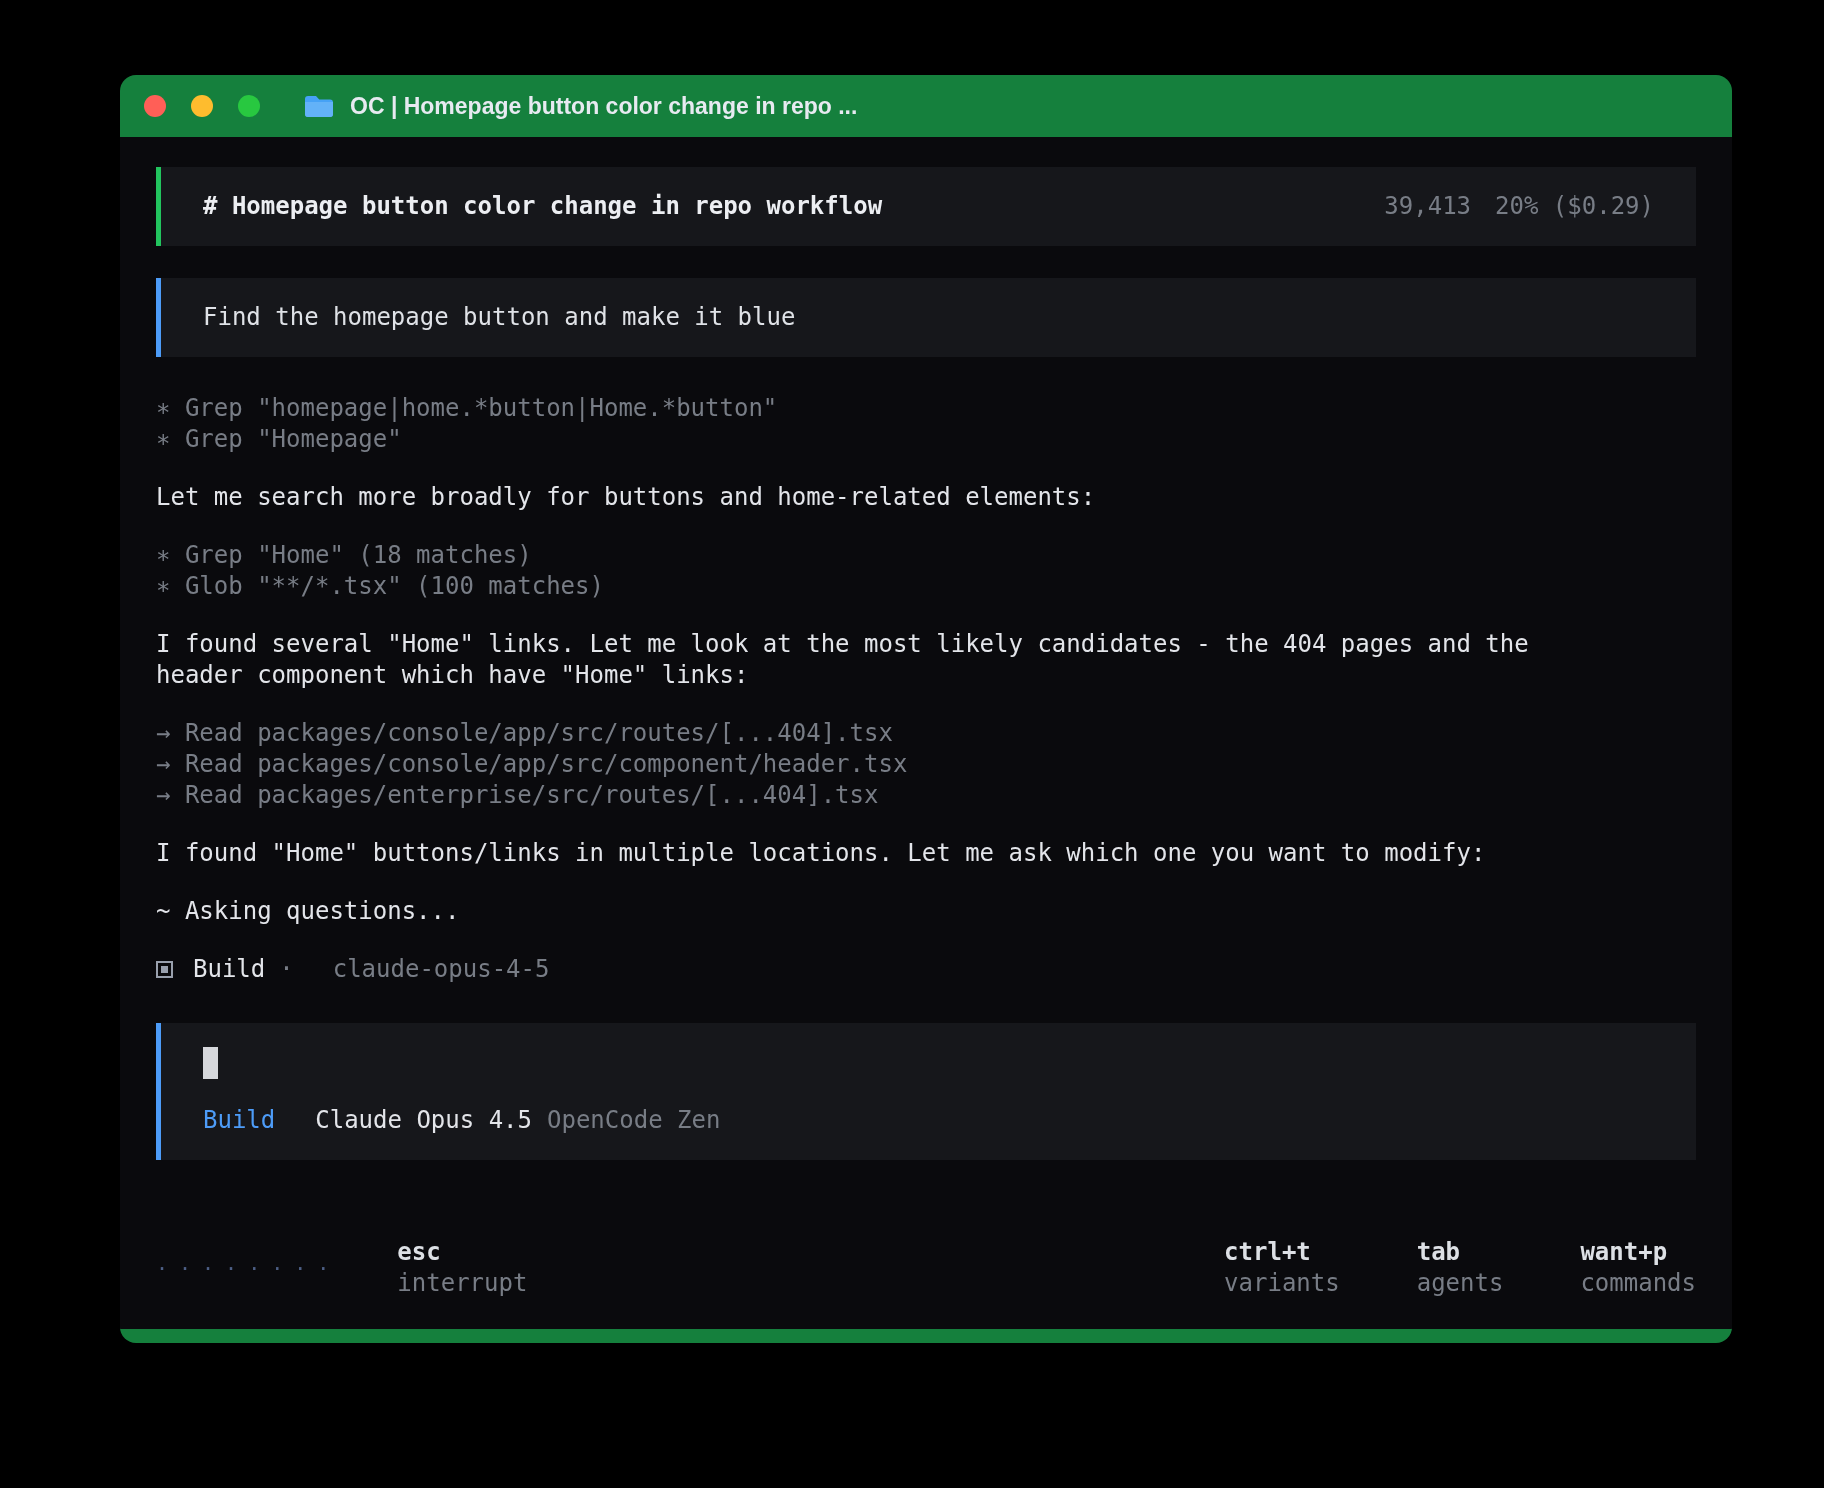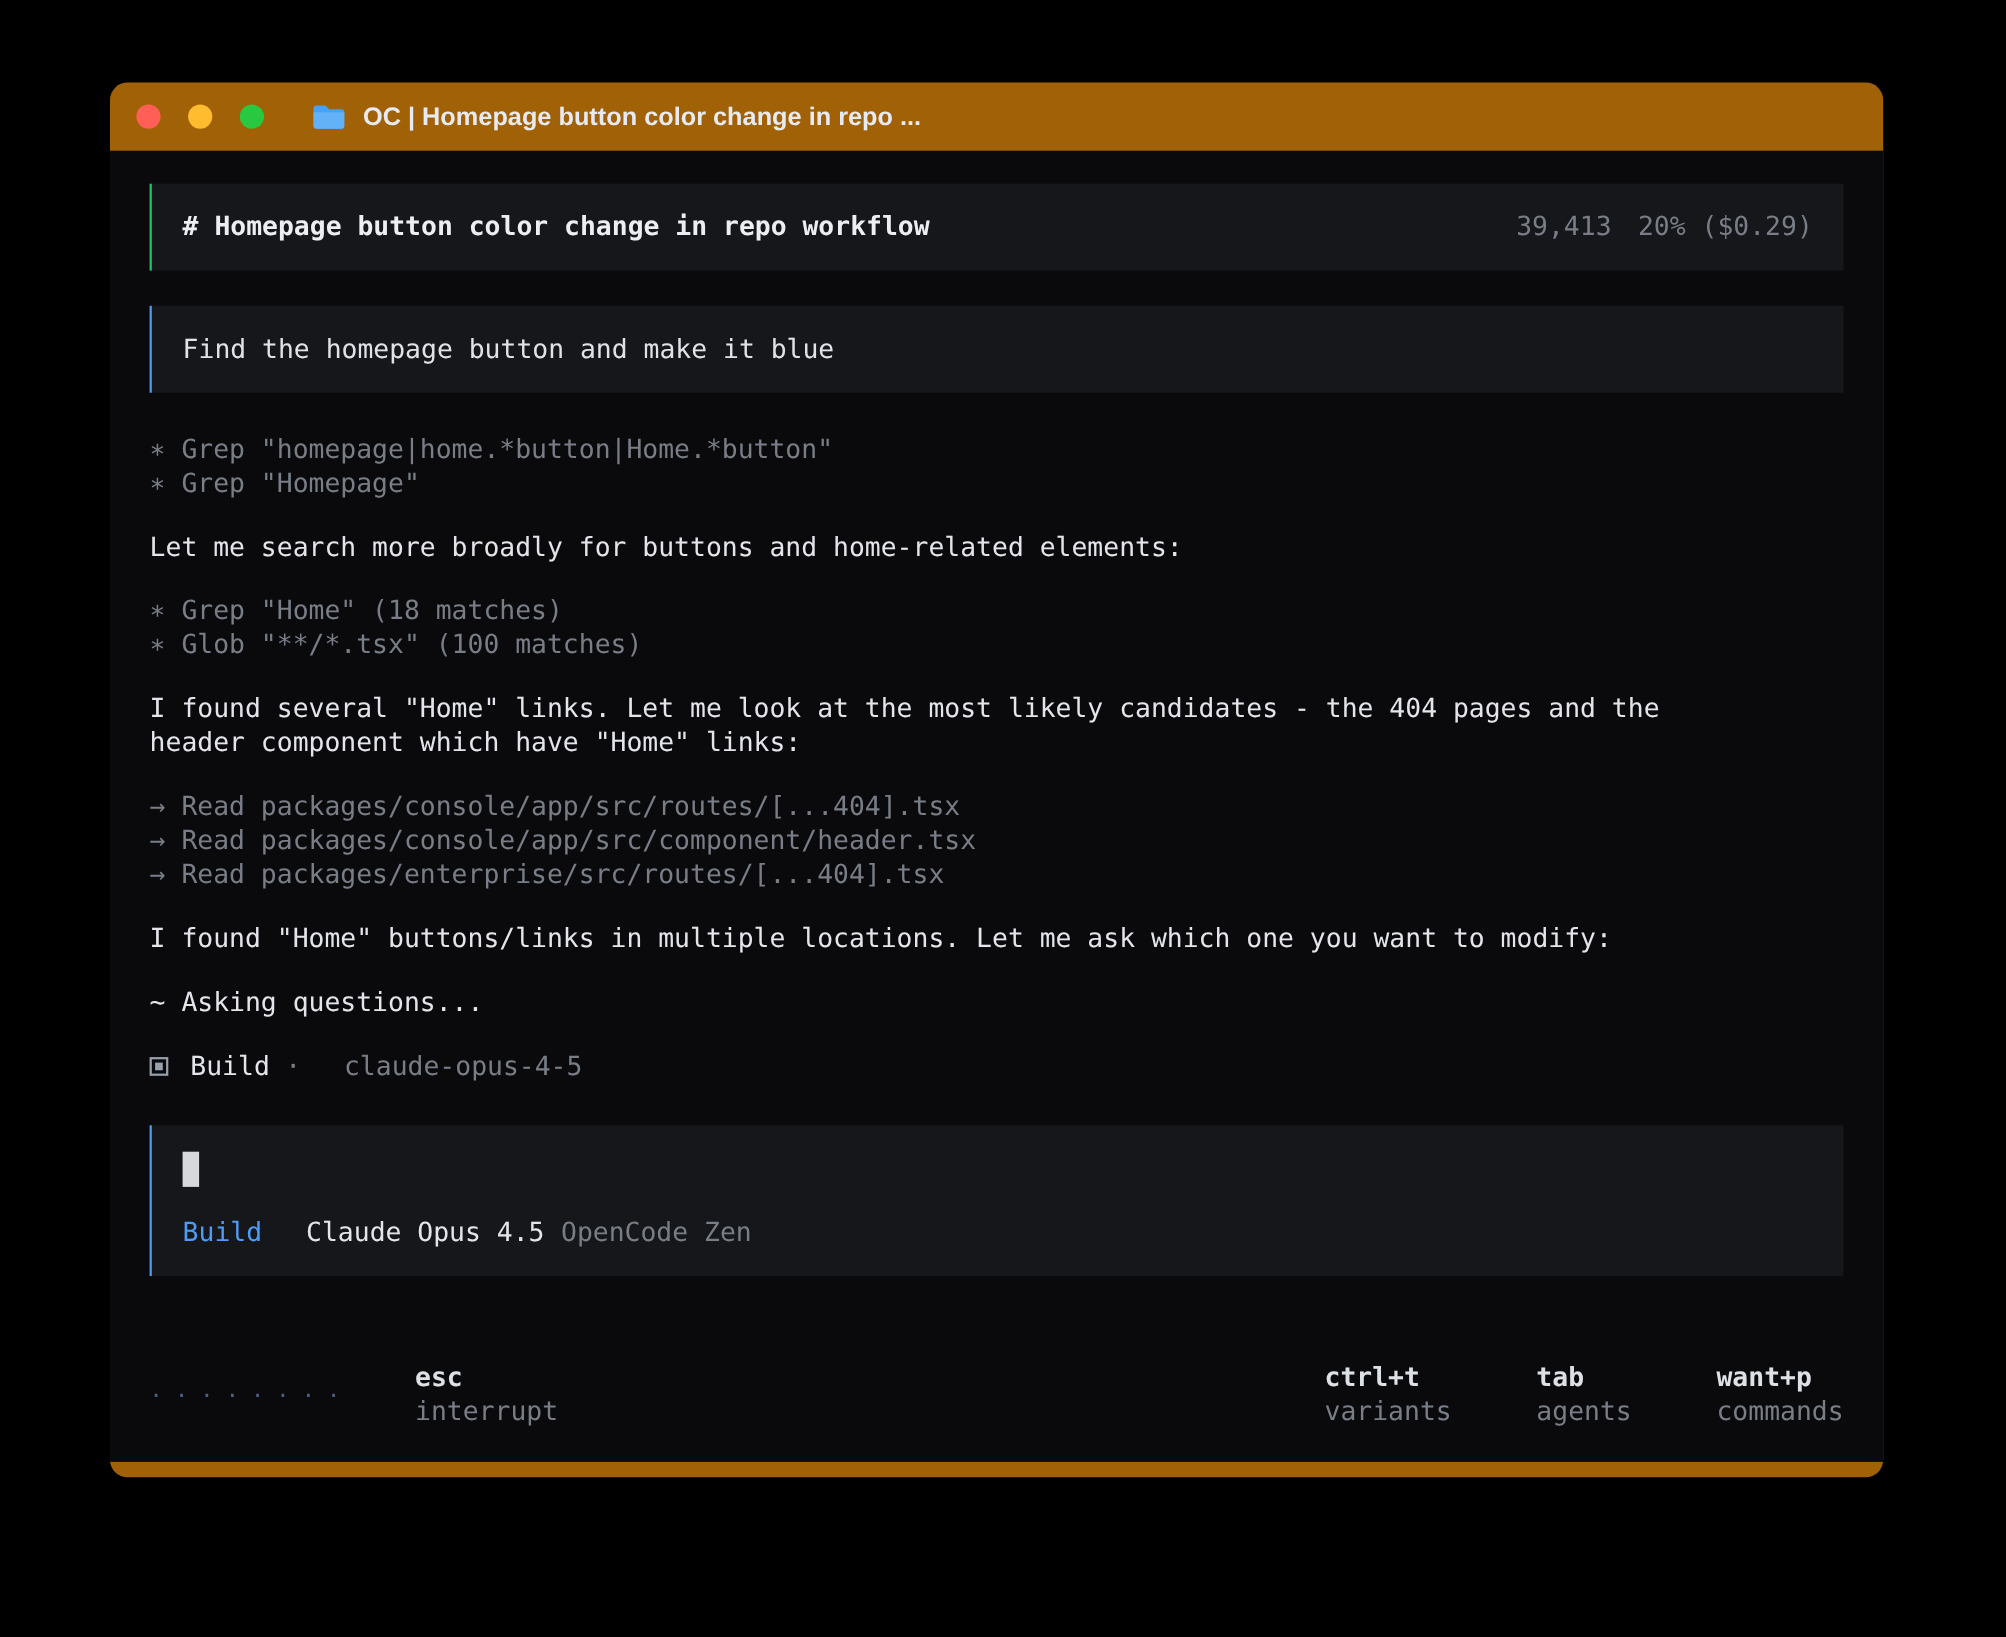--- a/index.html
+++ b/index.html
@@ -1,21 +1,21 @@
 <!DOCTYPE html>
 <html><head>
 <meta charset="utf-8">
 <style>
   * { margin:0; padding:0; box-sizing:border-box; }
   html,body { width:1824px; height:1488px; background:#000; overflow:hidden; }
   body { font-family:"DejaVu Sans Mono", monospace; }
 
   .window {
-    position:absolute; left:100px; top:75px; width:1612px; height:1268px;
-    background:#a16207; border-radius:16px; overflow:hidden;
+    position:absolute; left:120px; top:75px; width:1612px; height:1268px;
+    background:#15803d; border-radius:16px; overflow:hidden;
   }
 
   
   .titlebar {
     height:62px; display:flex; align-items:center; padding:0 24px;
   }
   .traffic { display:flex; gap:25px; align-items:center; }
   .light { width:22px; height:22px; border-radius:50%; border:none; cursor:pointer; }
   .light.red { background:#ff5f57; }
   .light.yellow { background:#febc2e; }
@@ -27,21 +27,21 @@
   }
 
   
   .terminal {
     position:absolute; top:62px; left:0; right:0; bottom:14px;
     background:#0a0a0d; padding:30px 36px 30px 36px;
     display:flex; flex-direction:column;
     font-size:24px; line-height:31px; color:#e3e5ea;
   }
 
-  .block { background:#16171b; border-left:2px solid #22c55e; padding:24px 28px; }
+  .block { background:#16171b; border-left:5px solid #22c55e; padding:24px 42px; }
 
   .session-header { display:flex; justify-content:space-between; align-items:center; }
   .session-title { font-weight:700; color:#eceef2; white-space:nowrap; }
   .session-stats { color:#787d86; display:flex; gap:24px; white-space:nowrap; }
 
   .user-message { border-left-color:#4d9cf8; margin-top:32px; color:#dfe2e7; }
 
   .transcript { margin-top:36px; }
   .transcript > * + * { margin-top:27px; }
   .line { white-space:pre-wrap; }

